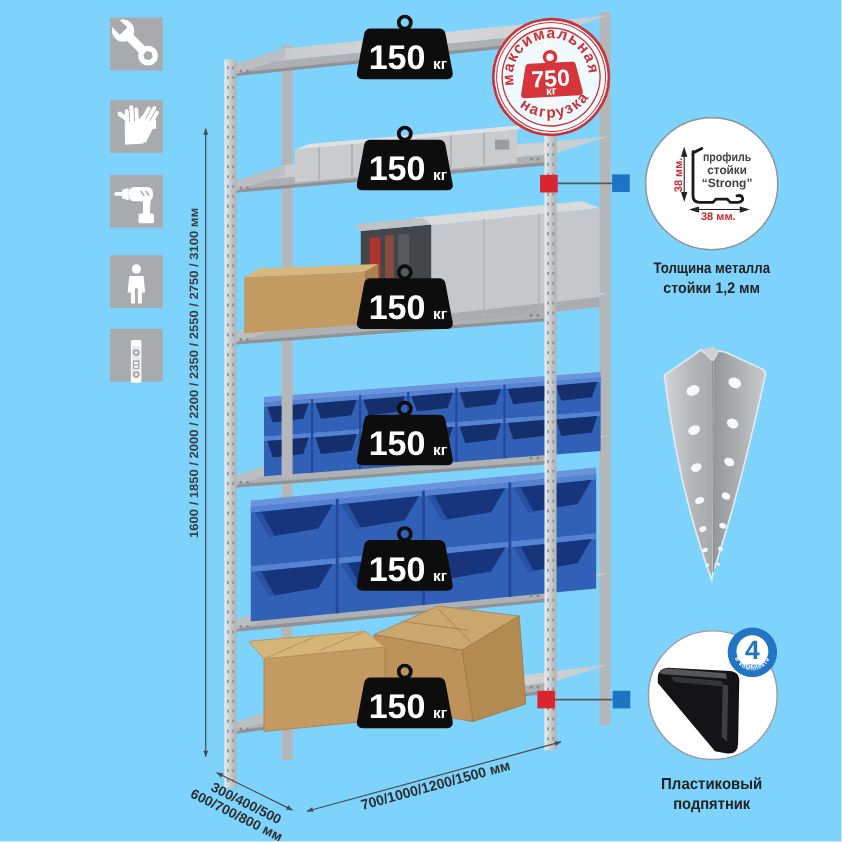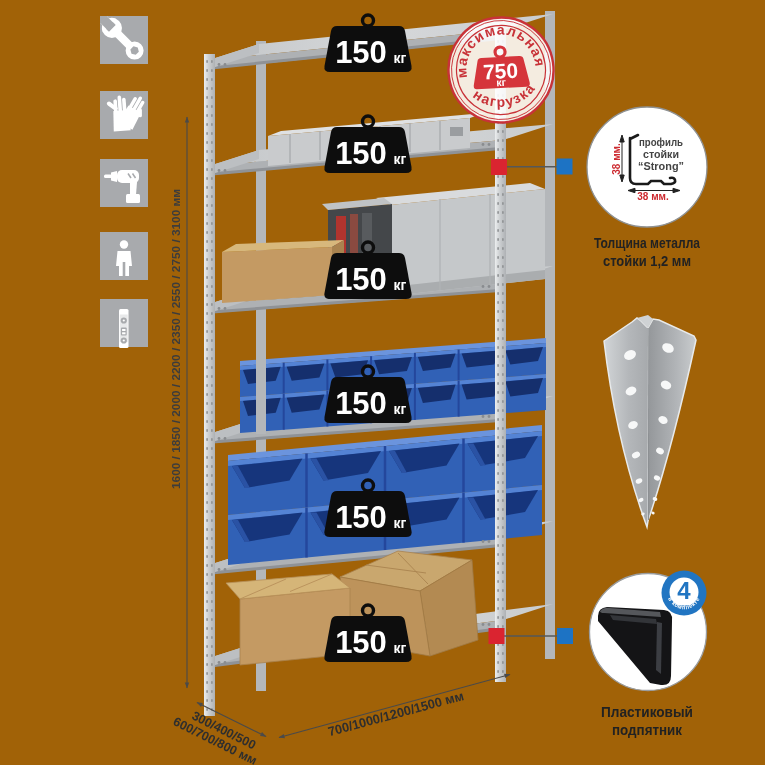--- a/index.html
+++ b/index.html
@@ -1,16 +1,16 @@
 <!DOCTYPE html>
 <html><head>
 <meta charset="utf-8">
 <style>
   html,body{margin:0;padding:0;background:#fff;}
-  #canvas{width:765px;height:765px;position:relative;overflow:hidden;background:#a16207;}
+  #canvas{width:765px;height:765px;position:relative;overflow:hidden;background:#7dd3fc;}
   svg text{font-family:"Liberation Sans",sans-serif;}
 </style>
 </head>
 <body>
 <div id="canvas">
 <svg width="765" height="765" viewBox="0 0 765 765" xmlns="http://www.w3.org/2000/svg">
 <defs>
   <marker id="arw" viewBox="0 0 10 10" refX="9" refY="5" markerWidth="8.2" markerHeight="5.6" orient="auto-start-reverse">
     <path d="M0,1.4 L9.6,5 L0,8.6 Z" fill="#4a4a4a"></path>
   </marker>

